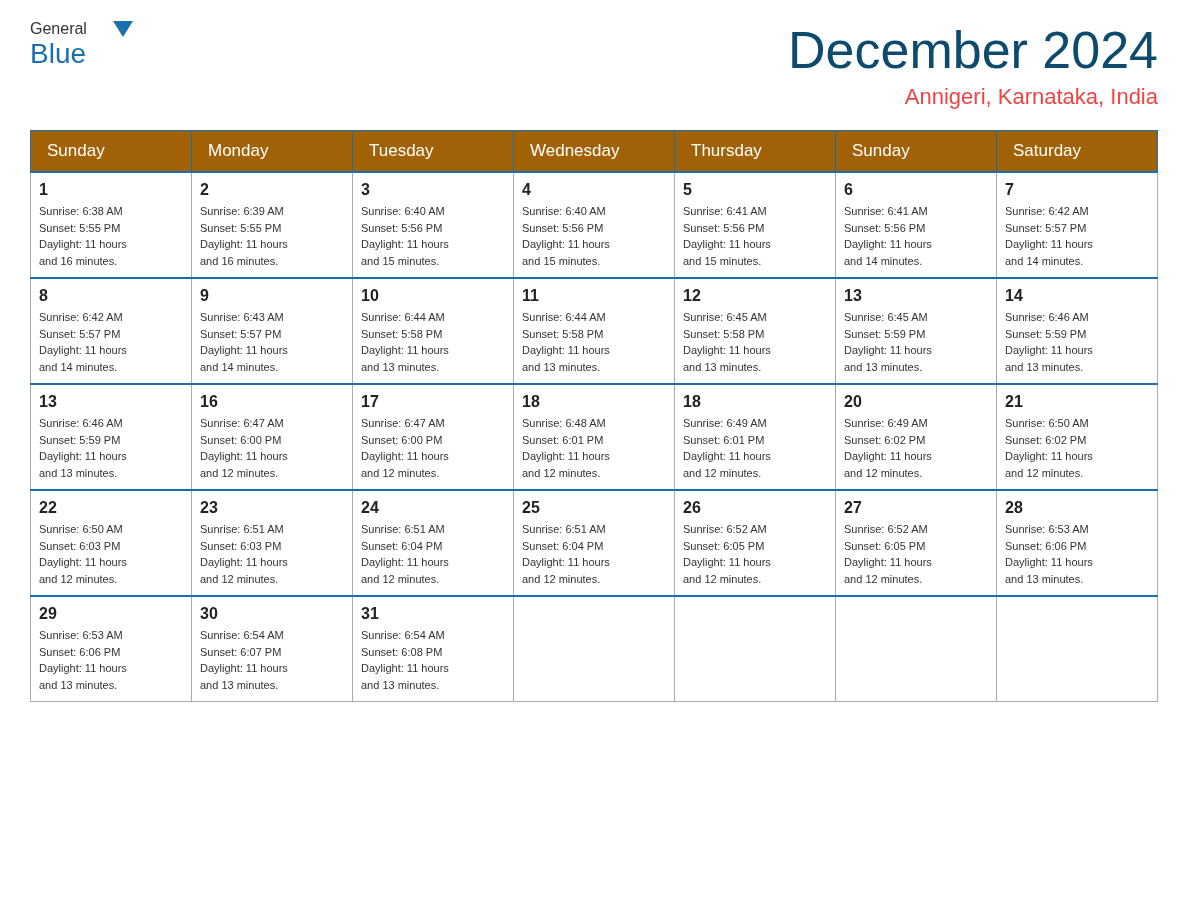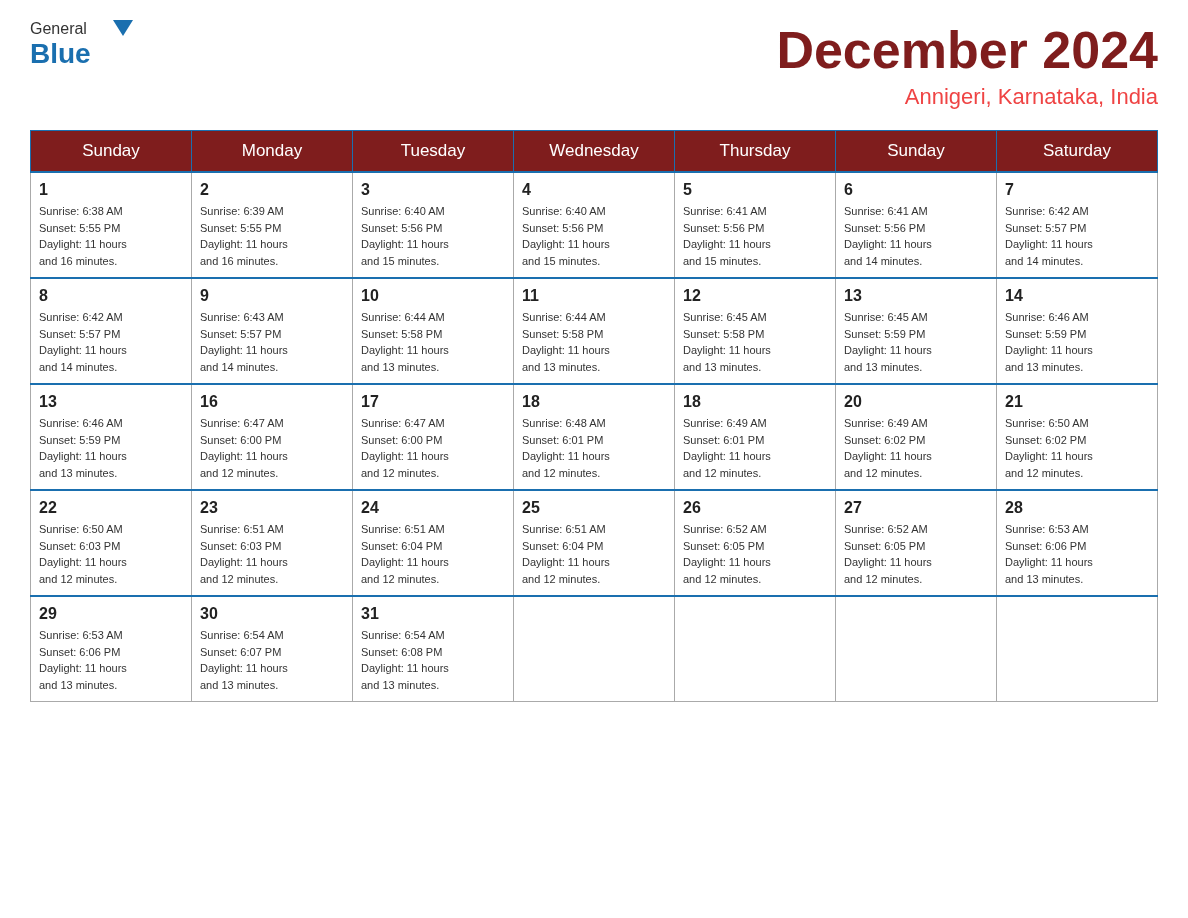--- a/index.html
+++ b/index.html
@@ -28,44 +28,44 @@
       height: 0;
       border-left: 10px solid transparent;
       border-right: 10px solid transparent;
       border-top: 16px solid #1a6faf;
       margin: 0 2px;
       vertical-align: middle;
     }
     .logo-blue {
       color: #1a6faf;
       font-size: 28px;
-      font-weight: bold;
+      font-weight: normal;
     }
     .title-section {
       text-align: right;
     }
     .month-title {
       font-size: 52px;
-      font-weight: bold;
-      color: #7f1d1d;
+      font-weight: normal;
+      color: #0c4a6e;
     }
     .location {
       font-size: 22px;
       color: #ef4444;
       margin-top: 4px;
     }
     .calendar {
       width: 100%;
       border-collapse: collapse;
     }
     .calendar thead tr th {
-      background-color: #7f1d1d;
+      background-color: #a16207;
       color: #ffffff;
-      padding: 10px 8px;
-      text-align: center;
+      padding: 10px 16px;
+      text-align: left;
       font-size: 17px;
       font-weight: normal;
       border: 1px solid #1a6faf;
     }
     .calendar tbody tr td {
       vertical-align: top;
       padding: 8px 8px;
       border: 1px solid #aaaaaa;
       border-top: 2px solid #1a6faf;
       font-size: 13px;
@@ -84,21 +84,21 @@
       font-size: 11px;
       line-height: 1.5;
       color: #333;
     }
     .empty-cell {
       background: #fff;
       border-top: 2px solid #1a6faf;
     }
     .logo-line {
       display: flex;
-      align-items: flex-start;
+      align-items: center;
       gap: 24px;
     }
   </style>
 </head>
 <body>
 
 <div class="header">
   <div class="logo">
     <div class="logo-line">
       <span class="logo-general">General</span>

